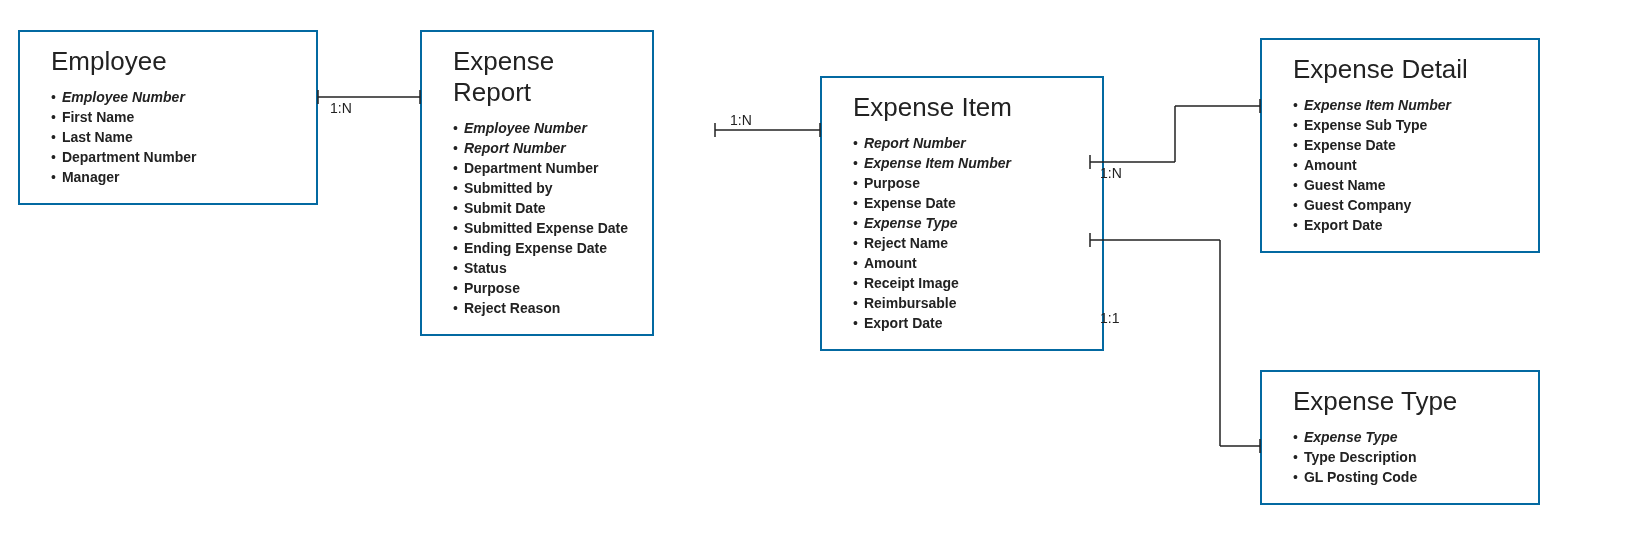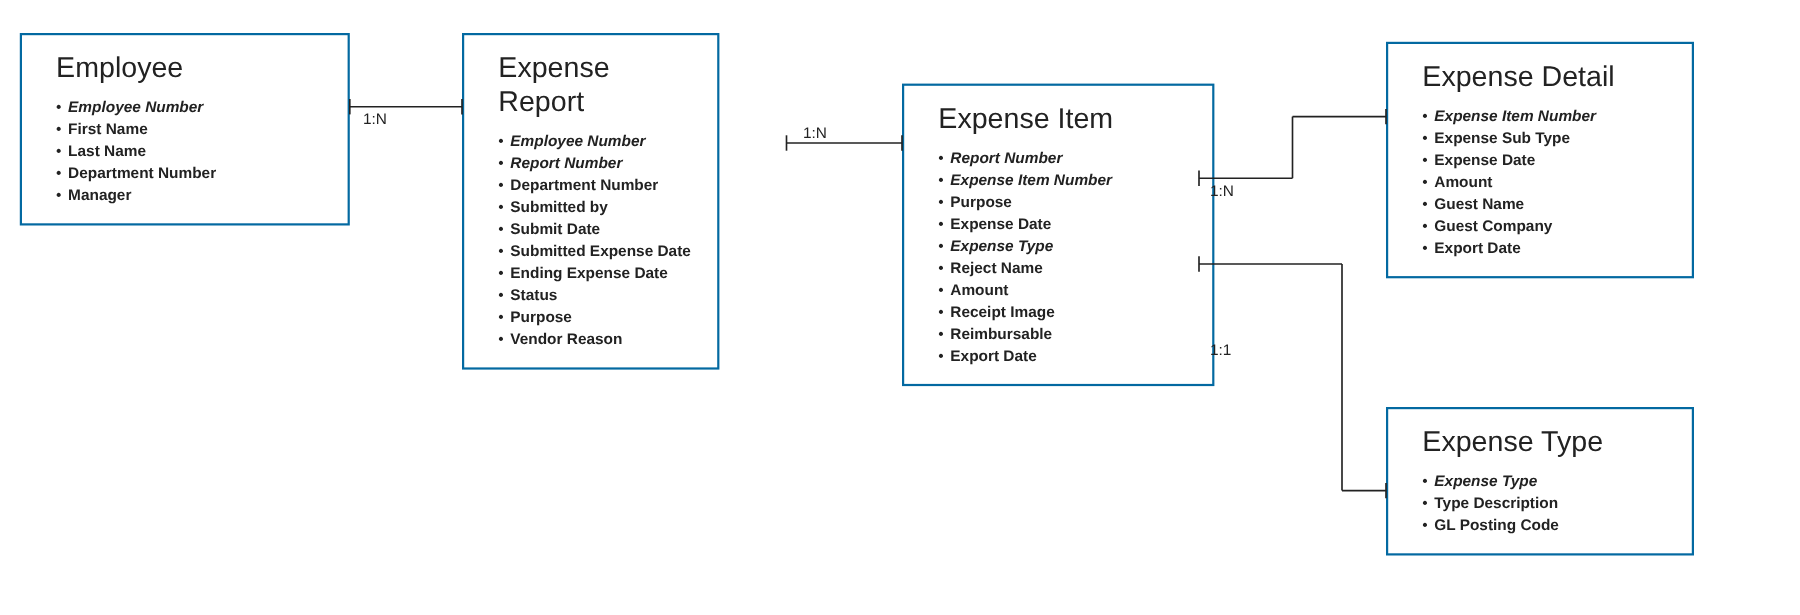--- a/index.html
+++ b/index.html
@@ -180,21 +180,21 @@
       <li>
         <span class="bullet">•</span>
         <span class="field-name">Status</span>
       </li>
       <li>
         <span class="bullet">•</span>
         <span class="field-name">Purpose</span>
       </li>
       <li>
         <span class="bullet">•</span>
-        <span class="field-name">Vendor Reason</span>
+        <span class="field-name">Reject Reason</span>
       </li>
     </ul>
   </div>
 
   <div class="entity-box" id="expense-item-box">
     <div class="entity-title">Expense Item</div>
     <ul class="entity-fields">
       <li>
         <span class="bullet">•</span>
         <span class="field-name pk">Report Number</span>

